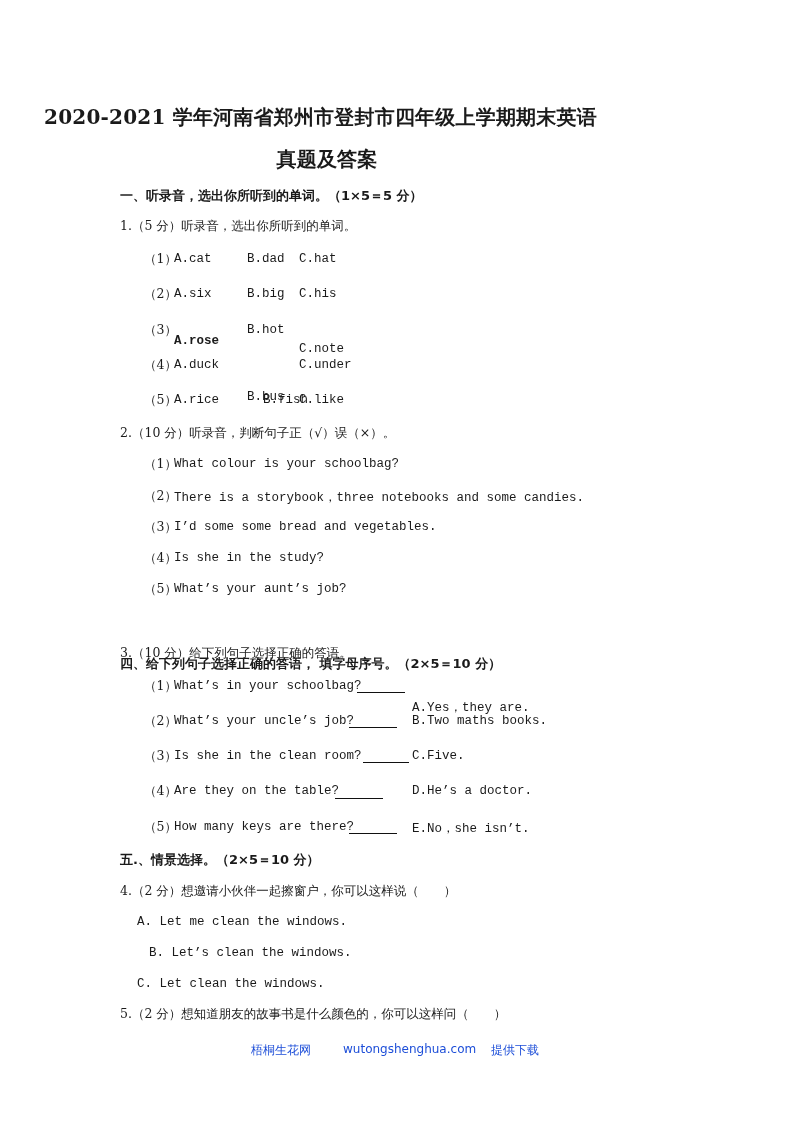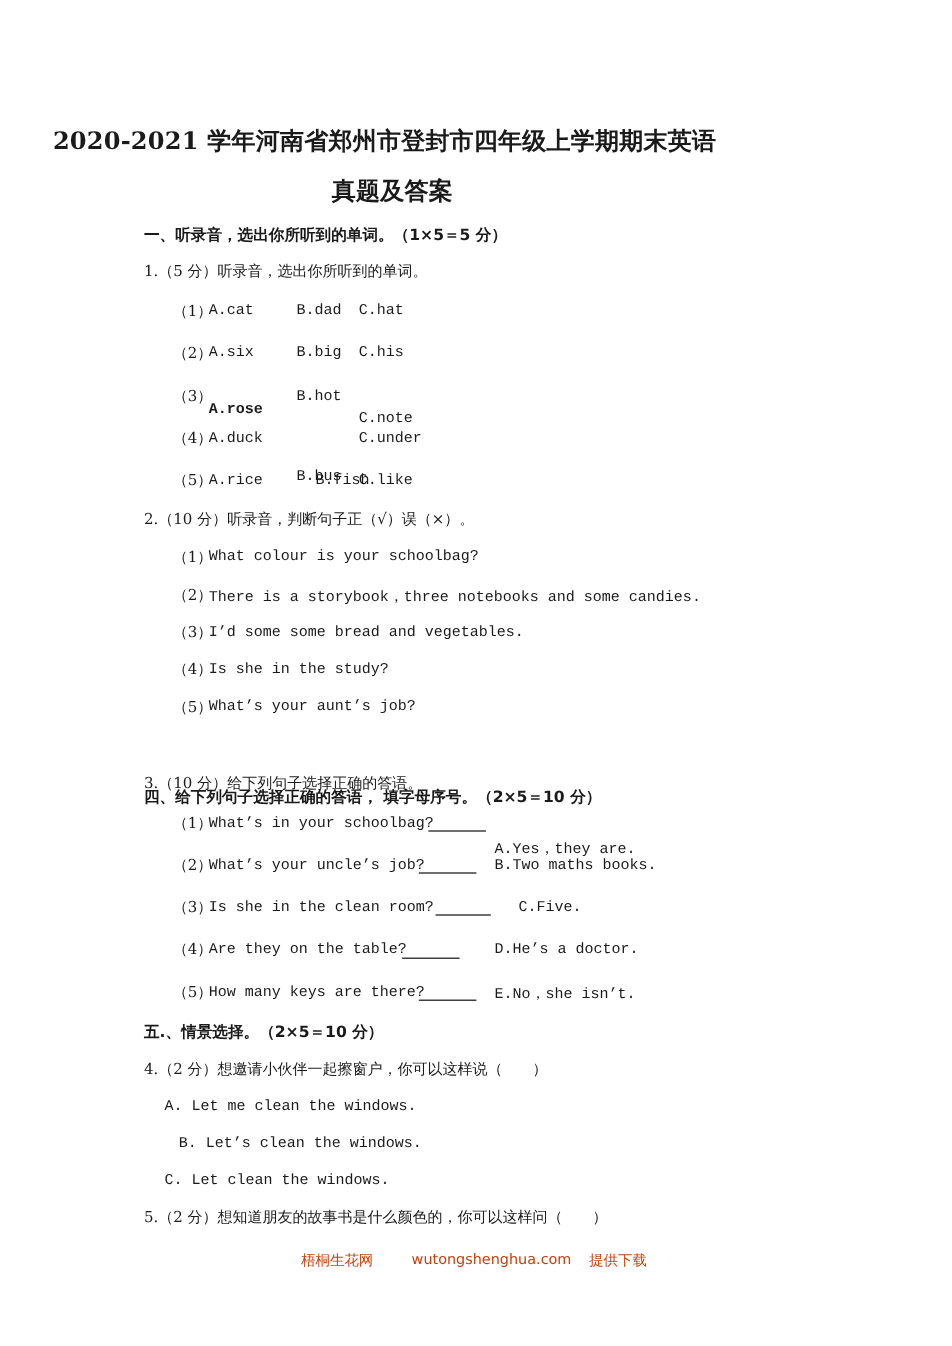--- a/index.html
+++ b/index.html
@@ -4,21 +4,21 @@
 <style>
   html, body { margin:0; padding:0; background:#ffffff; }
   body { width:793px; height:1122px; position:relative; overflow:hidden;
          font-family:"DejaVu Serif", "Liberation Serif", serif; color:#1a1a1a; }
   .abs { position:absolute; white-space:nowrap; }
   .title { font-family:"DejaVu Serif", serif; font-weight:bold; font-size:20px; letter-spacing:0.2px; }
   .sect { font-family:"DejaVu Sans", sans-serif; font-weight:bold; font-size:13px; }
   .q { font-family:"DejaVu Serif", serif; font-size:12.5px; }
   .mono { font-family:"Liberation Mono", "DejaVu Sans Mono", monospace; font-size:12.5px; }
   .blank { position:absolute; height:0; border-bottom:1px solid #111; }
-  .footer { font-family:"DejaVu Sans", sans-serif; font-size:12px; color:#c2410c; }
+  .footer { font-family:"DejaVu Sans", sans-serif; font-size:12px; color:#1d4ed8; }
 </style>
 </head>
 <body>
 
 <div class="abs title" style="left:0;width:641px;text-align:center;top:104px;">2020-2021 学年河南省郑州市登封市四年级上学期期末英语</div>
 <div class="abs title" style="left:0;width:654px;text-align:center;top:146px;">真题及答案</div>
 
 <div class="abs sect" style="left:120px;top:187px;">一、听录音，选出你所听到的单词。（1×5＝5 分）</div>
 <div class="abs q" style="left:120px;top:218px;">1.（5 分）听录音，选出你所听到的单词。</div>
 
@@ -92,21 +92,21 @@
   <div>
     <span class="abs q" style="left:144px;top:713px;">（2）</span>
     <span class="abs mono" style="left:174px;top:714px;">What’s your uncle’s job?</span>
     <span class="blank" style="left:349px;width:48px;top:727px;"></span>
     <span class="abs mono" style="left:412px;top:714px;">B.Two maths books.</span>
   </div>
   <div>
     <span class="abs q" style="left:144px;top:748px;">（3）</span>
     <span class="abs mono" style="left:174px;top:749px;">Is she in the clean room?</span>
     <span class="blank" style="left:363px;width:46px;top:762px;"></span>
-    <span class="abs mono" style="left:412px;top:749px;margin-left:20px;">C.Five.</span>
+    <span class="abs mono" style="left:412px;top:749px;">C.Five.</span>
   </div>
   <div>
     <span class="abs q" style="left:144px;top:783px;">（4）</span>
     <span class="abs mono" style="left:174px;top:784px;">Are they on the table?</span>
     <span class="blank" style="left:335px;width:48px;top:798px;"></span>
     <span class="abs mono" style="left:412px;top:784px;">D.He’s a doctor.</span>
   </div>
   <div>
     <span class="abs q" style="left:144px;top:819px;">（5）</span>
     <span class="abs mono" style="left:174px;top:820px;">How many keys are there?</span>

